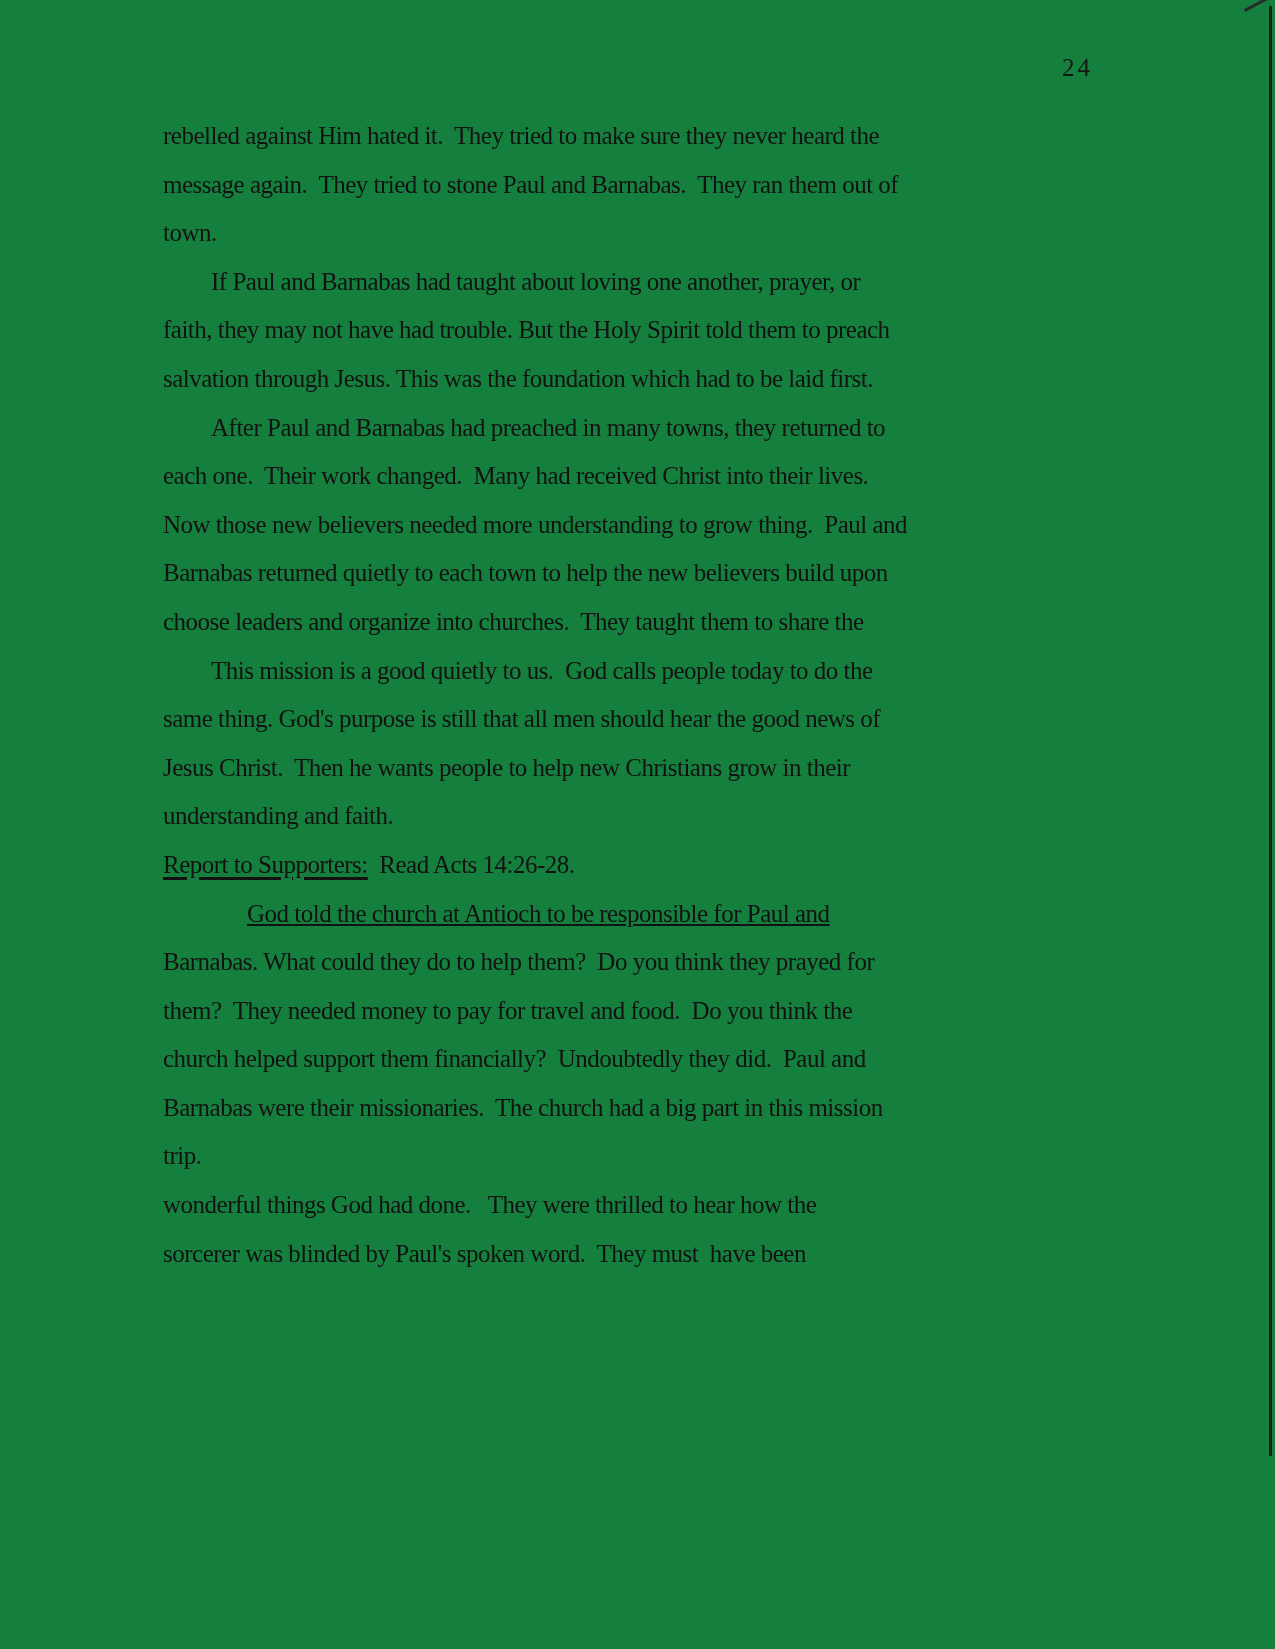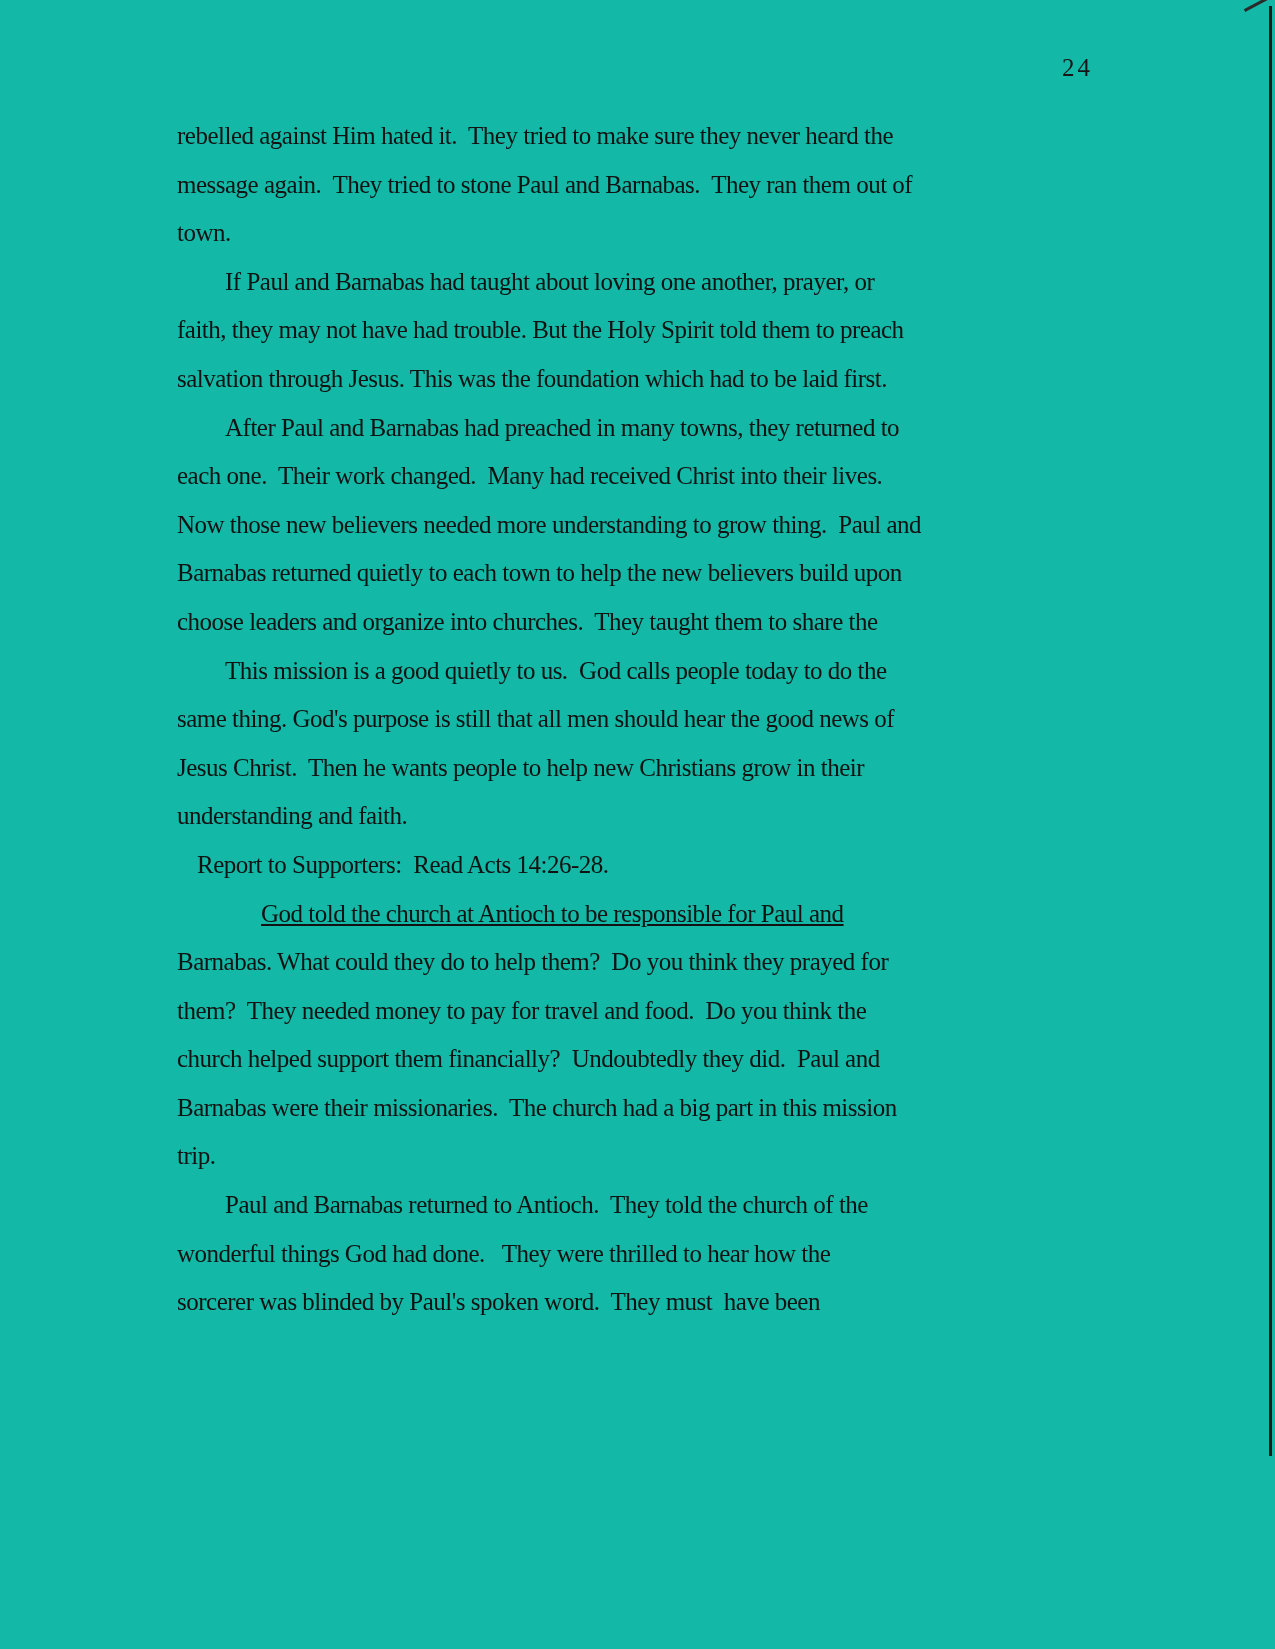--- a/index.html
+++ b/index.html
@@ -11,50 +11,50 @@
     width: 1275px;
     height: 1649px;
     position: relative;
     overflow: hidden;
     font-family: "Liberation Serif", "DejaVu Serif", serif;
     color: #111111;
   }
   .page {
     position: absolute;
     inset: 0;
-    background: #14b8a6;
+    background: #15803d;
   }
   .page-number {
     position: absolute;
     top: 54px;
     left: 1062px;
     font-size: 25px;
     letter-spacing: 3px;
     color: #161616;
   }
   .text-block {
     position: absolute;
     top: 112px;
-    left: 177px;
+    left: 163px;
     width: 870px;
   }
   .ln {
     white-space: pre;
     font-size: 25px;
     line-height: 48.6px;
     height: 48.6px;
     letter-spacing: -0.5px;
     color: #121212;
   }
   .ln.ind  { padding-left: 48px; }
   .ln.deep { padding-left: 84px; text-decoration: underline; }
   .u {
+    text-decoration: underline;
     text-decoration-thickness: 2.5px;
     text-underline-offset: 4px;
-    margin-left: 20px;
   }
   .scan-line-right {
     position: absolute;
     left: 1269px;
     top: 6px;
     width: 2.5px;
     height: 1450px;
     background: #1c1c1c;
   }
   .scan-tick-corner {
@@ -92,21 +92,20 @@
     <div class="ln">understanding and faith.</div>
 
     <div class="ln"><span class="u">Report to Supporters:</span><span>  Read Acts 14:26-28.</span></div>
 
     <div class="ln deep">God told the church at Antioch to be responsible for Paul and</div>
     <div class="ln">Barnabas. What could they do to help them?  Do you think they prayed for</div>
     <div class="ln">them?  They needed money to pay for travel and food.  Do you think the</div>
     <div class="ln">church helped support them financially?  Undoubtedly they did.  Paul and</div>
     <div class="ln">Barnabas were their missionaries.  The church had a big part in this mission</div>
     <div class="ln">trip.</div>
-    <div class="ln ind">Paul and Barnabas returned to Antioch.  They told the church of the</div>
     <div class="ln">wonderful things God had done.   They were thrilled to hear how the</div>
     <div class="ln">sorcerer was blinded by Paul's spoken word.  They must  have been</div>
   </div>
 
   <div class="scan-line-right"></div>
   <div class="scan-tick-corner"></div>
 
 </div>
 
 </body></html>

